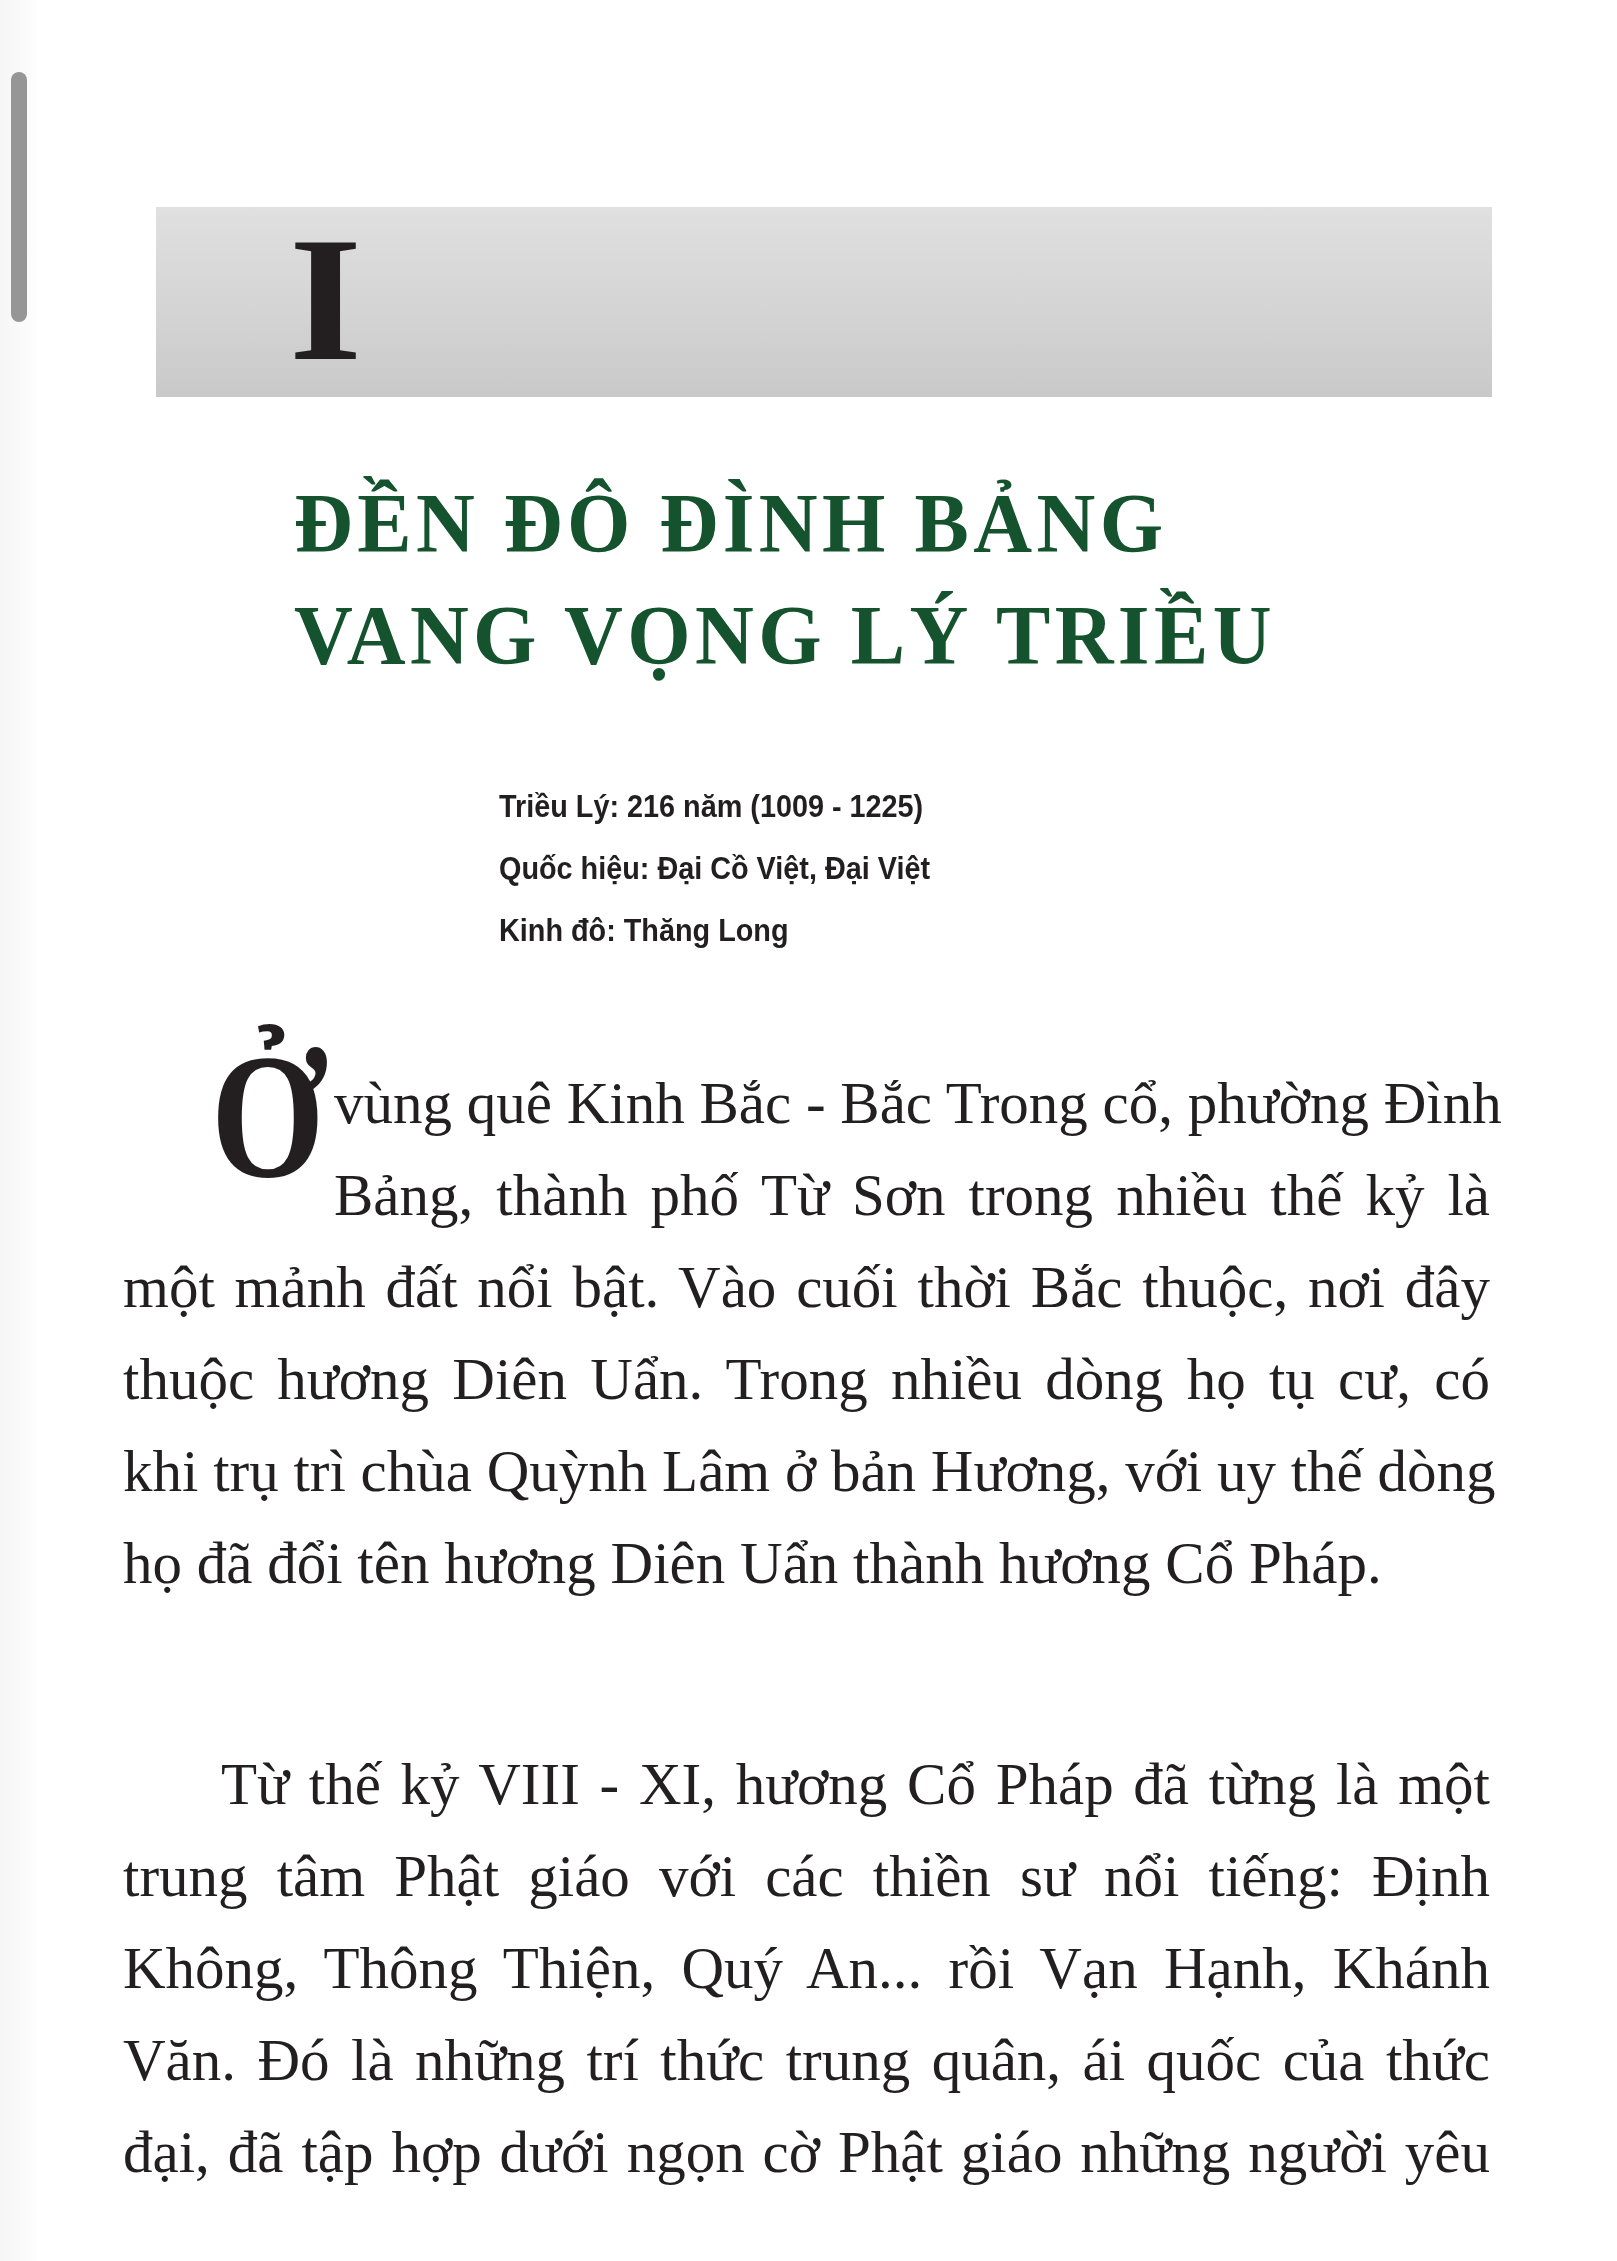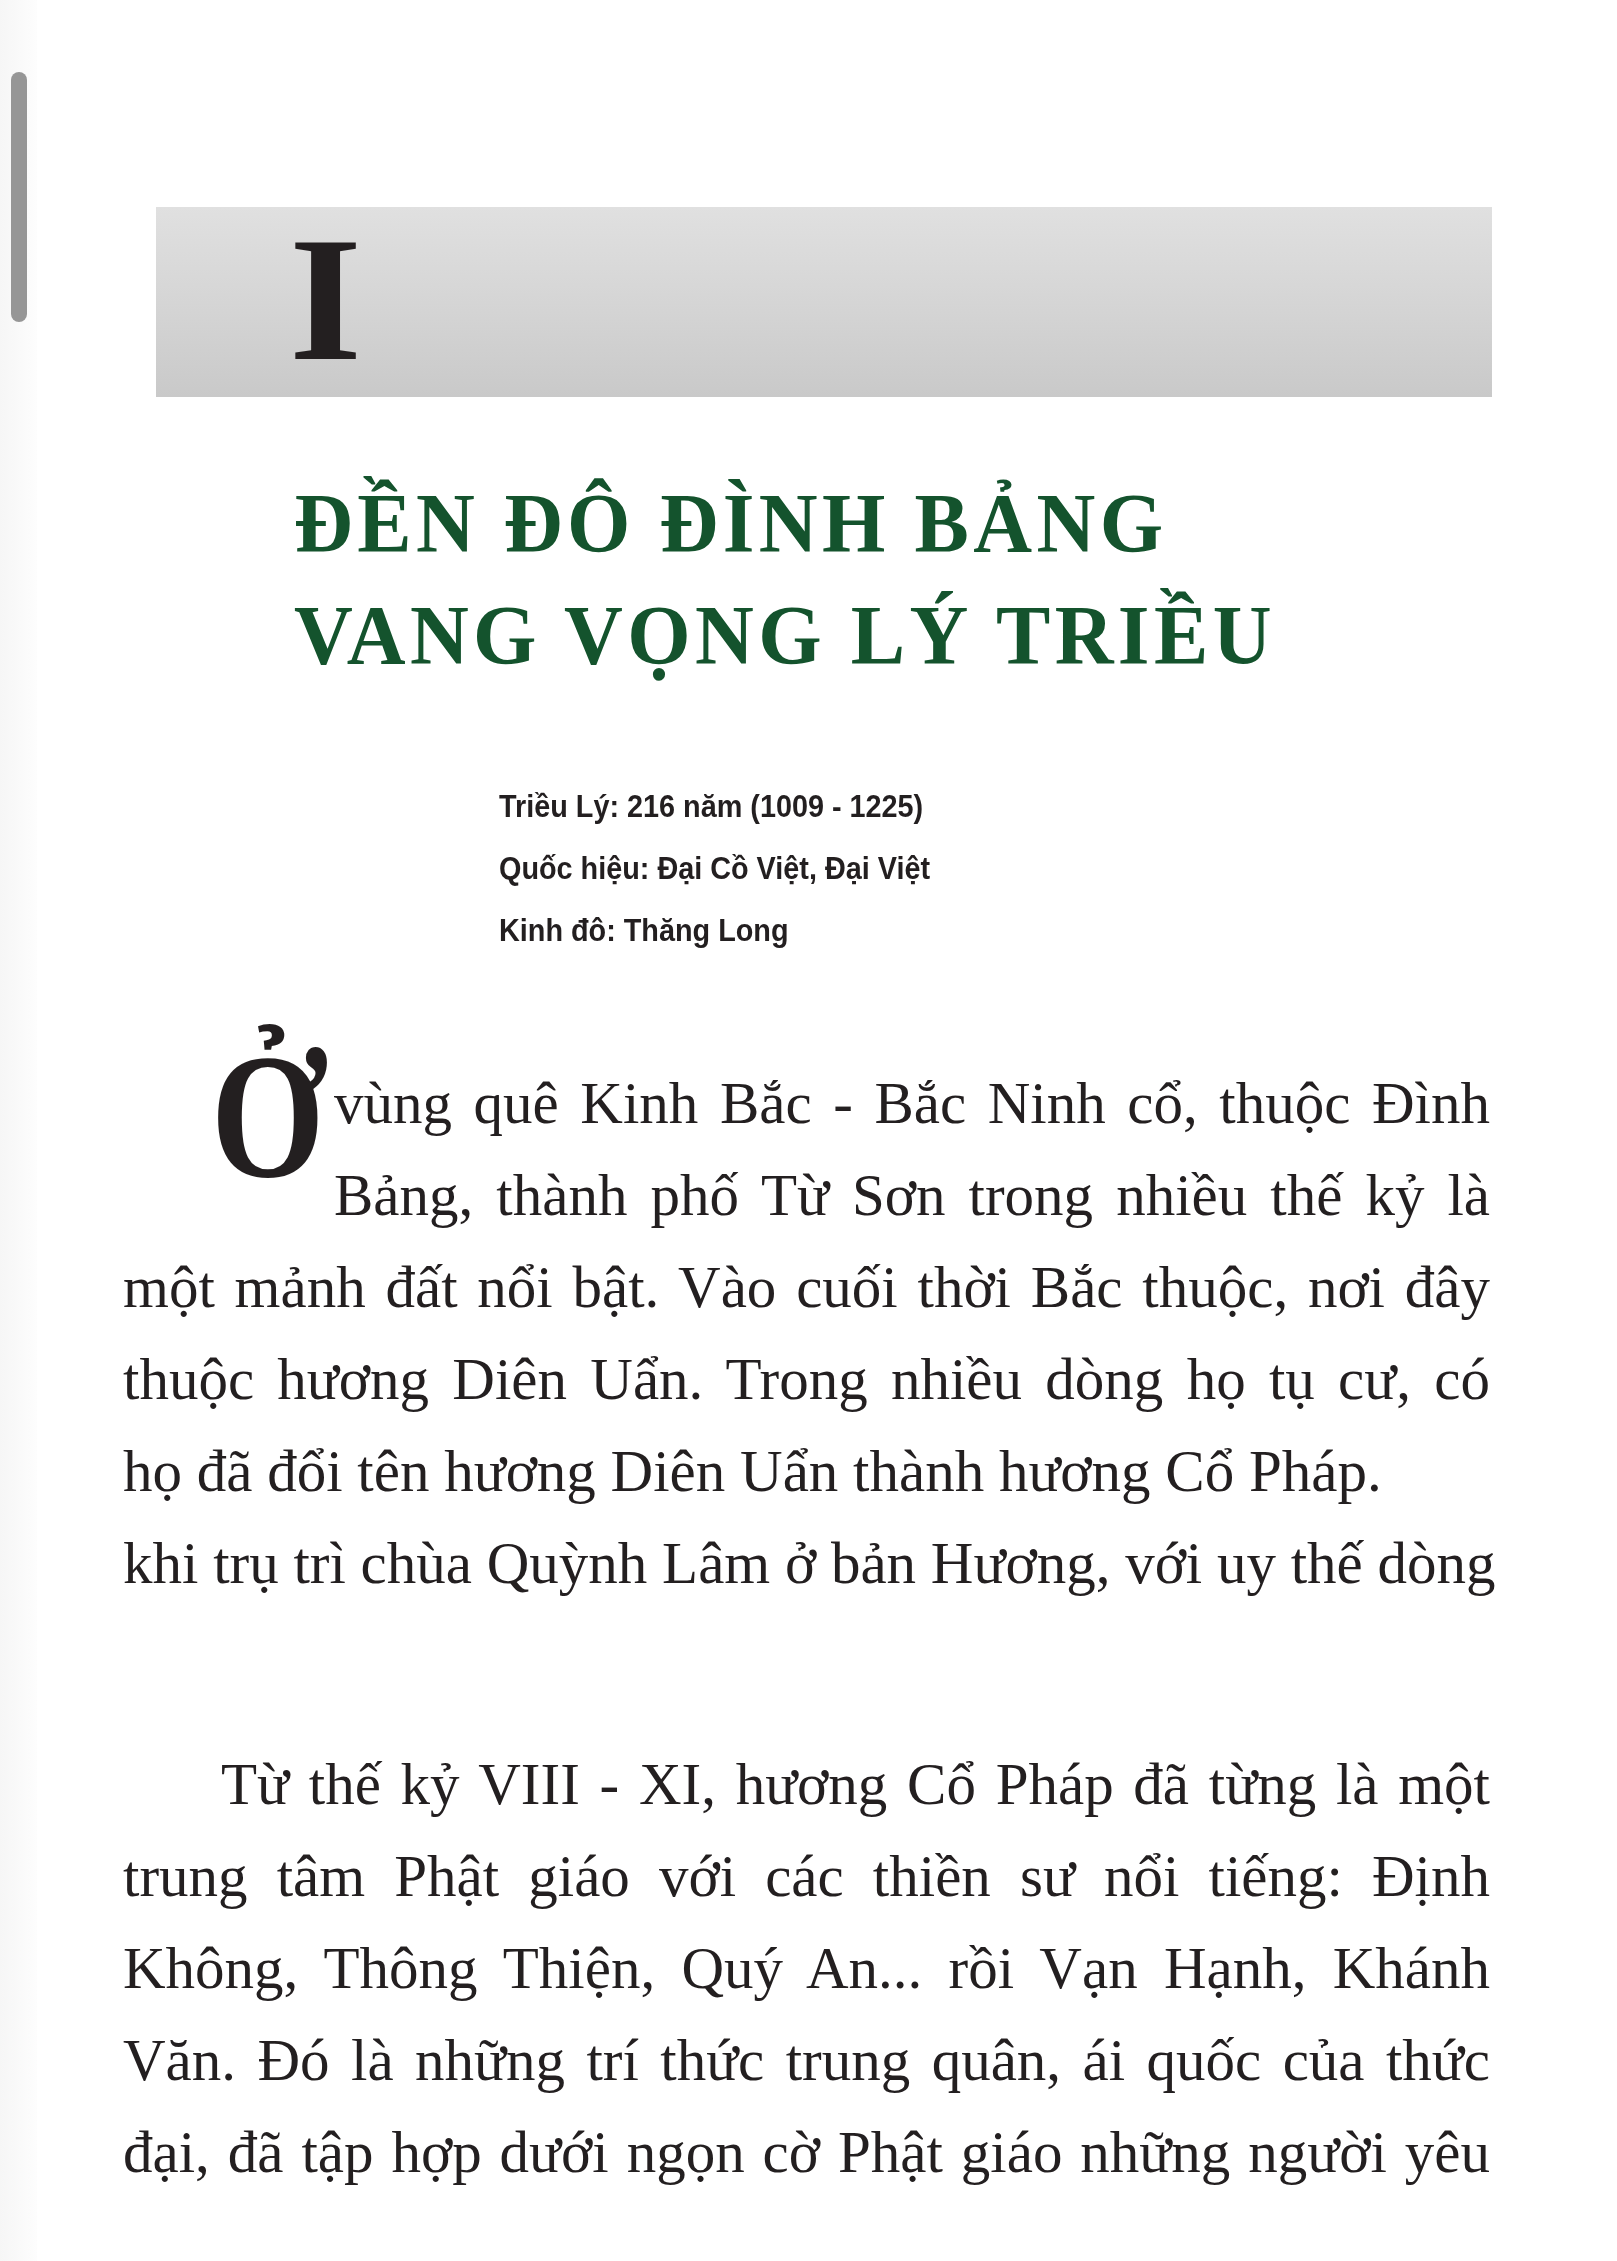--- a/index.html
+++ b/index.html
@@ -143,26 +143,26 @@
 
 <div class="dynasty-info">
   <span class="info-line">Triều Lý: 216 năm (1009 - 1225)</span>
   <span class="info-line">Quốc hiệu: Đại Cồ Việt, Đại Việt</span>
   <span class="info-line">Kinh đô: Thăng Long</span>
 </div>
 
 <div class="drop-cap">Ở</div>
 
 <div class="body-text para1">
-  <span class="para-line indented">vùng quê Kinh Bắc - Bắc Ninh cổ, thuộc Đình</span>
+  <span class="para-line indented">vùng quê Kinh Bắc - Bắc Trong cổ, phường Đình</span>
   <span class="para-line indented">Bảng, thành phố Từ Sơn trong nhiều thế kỷ là</span>
   <span class="para-line">một mảnh đất nổi bật. Vào cuối thời Bắc thuộc, nơi đây</span>
   <span class="para-line">thuộc hương Diên Uẩn. Trong nhiều dòng họ tụ cư, có</span>
+  <span class="para-line">khi trụ trì chùa Quỳnh Lâm ở bản Hương, với uy thế dòng</span>
   <span class="para-line last">họ đã đổi tên hương Diên Uẩn thành hương Cổ Pháp.</span>
-  <span class="para-line">khi trụ trì chùa Quỳnh Lâm ở bản Hương, với uy thế dòng</span>
 </div>
 
 <div class="body-text para2">
   <span class="para-line first">Từ thế kỷ VIII - XI, hương Cổ Pháp đã từng là một</span>
   <span class="para-line">trung tâm Phật giáo với các thiền sư nổi tiếng: Định</span>
   <span class="para-line">Không, Thông Thiện, Quý An... rồi Vạn Hạnh, Khánh</span>
   <span class="para-line">Văn. Đó là những trí thức trung quân, ái quốc của thức</span>
   <span class="para-line">đại, đã tập hợp dưới ngọn cờ Phật giáo những người yêu</span>
 </div>
 

